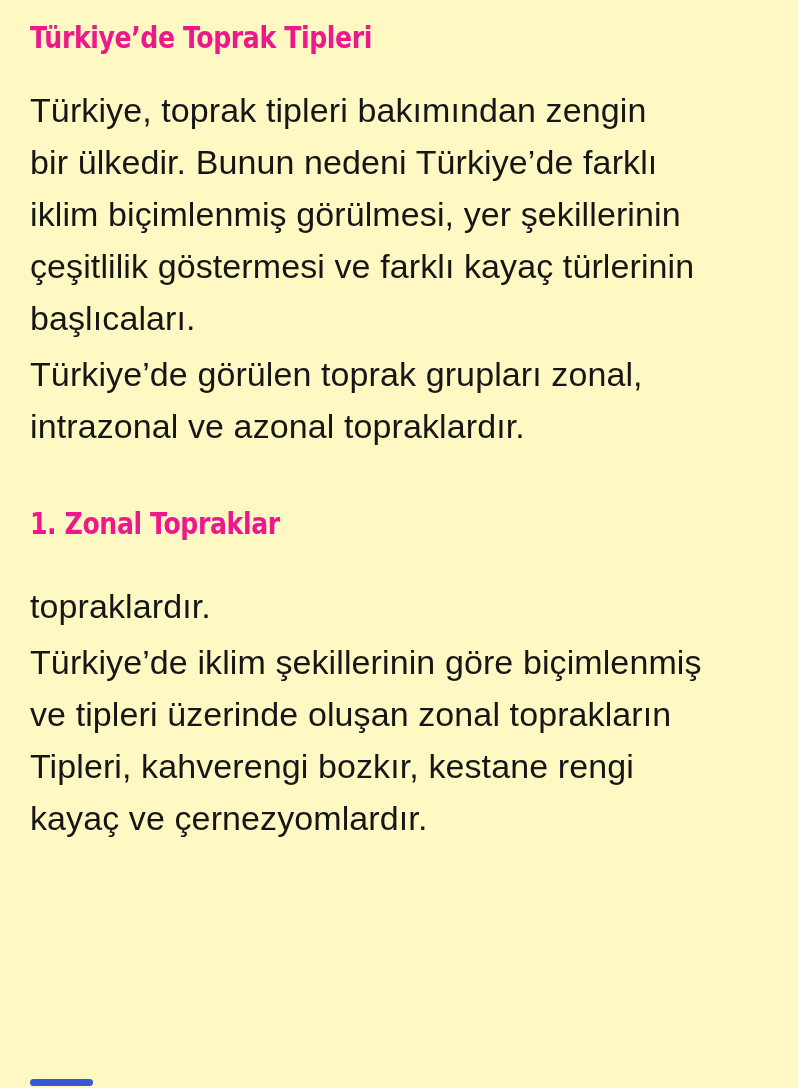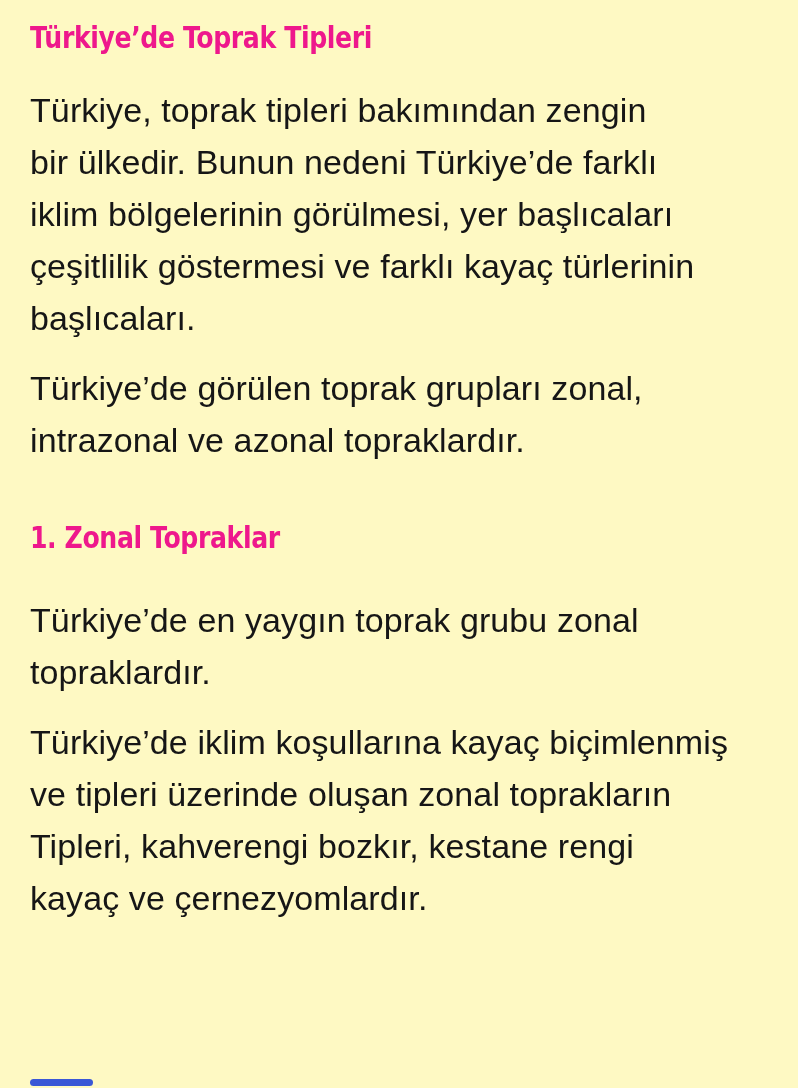--- a/index.html
+++ b/index.html
@@ -31,21 +31,21 @@
     margin: 0;
   }
   #heading-1 { margin: 4px 0 26px 0; }
   #heading-2 { margin: 52px 0 36px 0; }
   .para {
     font-size: 34px;
     line-height: 52px;
     letter-spacing: 0.1px;
     margin: 0;
   }
-  .para + .para { margin-top: 18px; }
+  .para + .para { margin-top: 4px; }
   .para .line { white-space: nowrap; }
   .indicator-bar {
     position: absolute;
     left: 30px;
     bottom: 2px;
     width: 63px;
     height: 7px;
     border-radius: 4px;
     background: #3a58d6;
   }
@@ -53,39 +53,38 @@
 </head>
 <body>
 
 <div class="page">
 
   <h1 class="heading" id="heading-1">Türkiye’de Toprak Tipleri</h1>
 
   <div class="para">
     <div class="line">Türkiye, toprak tipleri bakımından zengin</div>
     <div class="line">bir ülkedir. Bunun nedeni Türkiye’de farklı</div>
-    <div class="line">iklim bölgelerinin görülmesi, yer başlıcaları</div>
+    <div class="line">iklim biçimlenmiş görülmesi, yer şekillerinin</div>
     <div class="line">çeşitlilik göstermesi ve farklı kayaç türlerinin</div>
     <div class="line">başlıcaları.</div>
   </div>
 
   <div class="para">
     <div class="line">Türkiye’de görülen toprak grupları zonal,</div>
     <div class="line">intrazonal ve azonal topraklardır.</div>
   </div>
 
   <h2 class="heading" id="heading-2">1. Zonal Topraklar</h2>
 
   <div class="para">
-    <div class="line">Türkiye’de en yaygın toprak grubu zonal</div>
     <div class="line">topraklardır.</div>
   </div>
 
   <div class="para">
-    <div class="line">Türkiye’de iklim koşullarına kayaç biçimlenmiş</div>
+    <div class="line">Türkiye’de iklim şekillerinin göre biçimlenmiş</div>
     <div class="line">ve tipleri üzerinde oluşan zonal toprakların</div>
     <div class="line">Tipleri, kahverengi bozkır, kestane rengi</div>
     <div class="line">kayaç ve çernezyomlardır.</div>
   </div>
 
   <div class="indicator-bar"></div>
 
 </div>
 
 </body></html>

